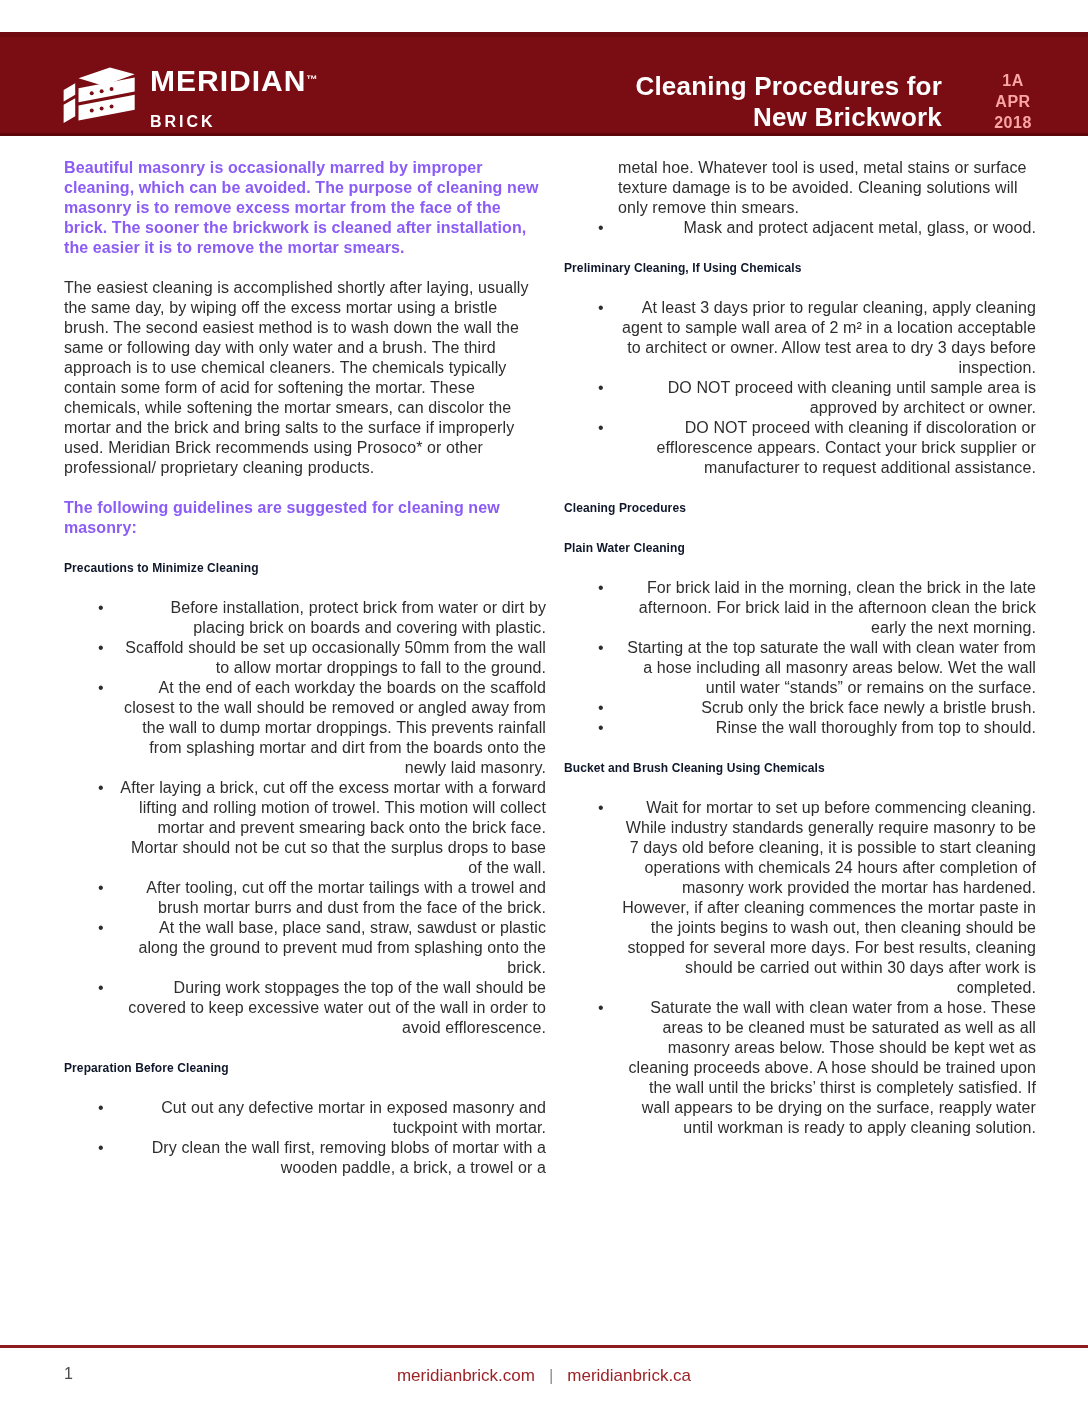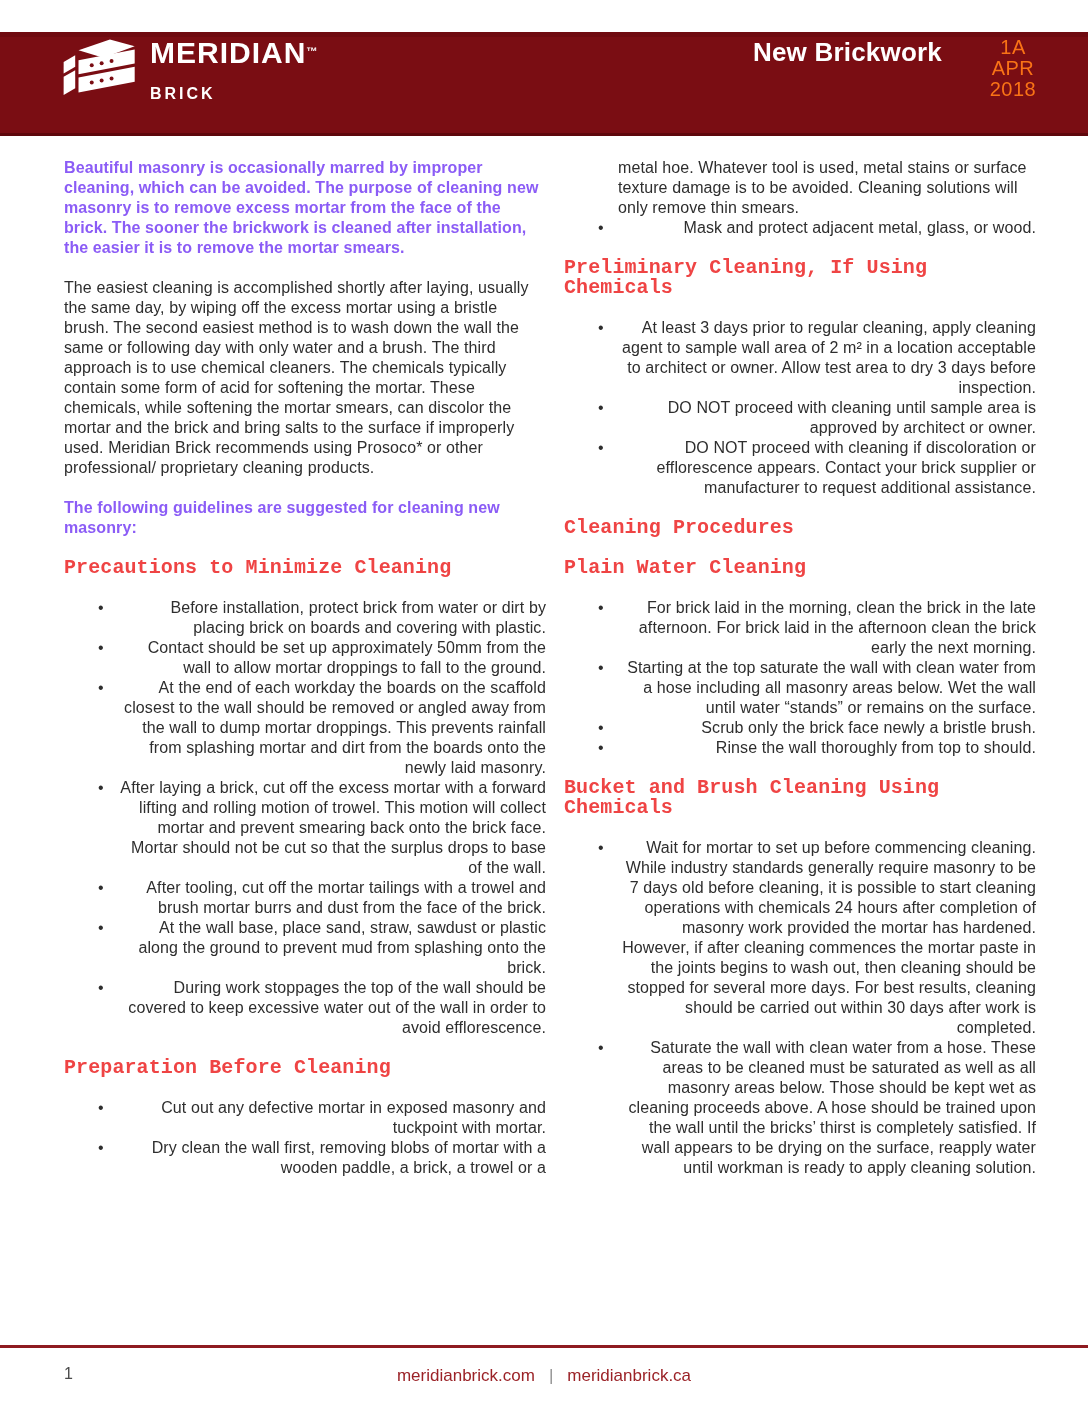--- a/index.html
+++ b/index.html
@@ -12,53 +12,53 @@
     color:#2e2e2e;
     overflow:hidden;
   }
 
   
   .header-band {
     position:absolute; left:0; top:32px; width:1088px; height:104px;
     background:#7a0d13;
     border-top:5px solid #6f0a10;
     border-bottom:3px solid #5e070b;
-    display:flex; align-items:flex-start;
+    display:flex; align-items:flex-end;
   }
   .logo-wrap { display:flex; align-items:center; margin-left:62px; }
   .logo-icon { width:76px; height:68px; flex:none; }
   .logo-text { margin-left:12px; color:#ffffff; }
   .brand-line { font-size:30px; font-weight:700; letter-spacing:1px; line-height:30px; }
   .brand-tm { font-size:11px; vertical-align:top; position:relative; top:-2px; font-weight:700; }
   .brand-sub { font-size:16px; font-weight:700; letter-spacing:3px; line-height:20px; margin-top:16px; }
 
   .doc-title {
     margin-left:auto; text-align:right; color:#ffffff;
     font-size:26px; font-weight:700; line-height:31px; letter-spacing:0.2px;
   }
   .revision {
     width:74px; margin-left:34px; margin-right:38px; flex:none;
-    text-align:center; color:#f97316;
-    font-size:20px; font-weight:400; line-height:21px; letter-spacing:0.5px;
+    text-align:center; color:#fca5a5;
+    font-size:16px; font-weight:700; line-height:21px; letter-spacing:0.5px;
   }
 
   
   .content {
     position:absolute; left:0; top:158px; width:1088px;
     display:flex; padding:0 52px 0 64px; gap:18px;
     font-size:16px; line-height:20px; letter-spacing:0.1px;
   }
   .col-left  { width:482px; flex:none; }
   .col-right { flex:1; }
 
   .content p { margin:0 0 20px 0; }
   .bold-para { font-weight:700; color:#8b5cf6; }
   h3.sec {
-    font-size:20px; line-height:20px; font-weight:700; color:#ef4444;
-    margin:0 0 20px 0; letter-spacing:0.1px;font-family:Liberation Mono, monospace;
+    font-size:12px; line-height:20px; font-weight:700; color:#0f172a;
+    margin:0 0 20px 0; letter-spacing:0.1px;
   }
   ul.bullets { list-style:none; margin:0 0 20px 0;text-align:right; }
   ul.bullets li { position:relative; padding-left:54px; }
   ul.bullets li::before {
     content:"\2022"; position:absolute; left:34px; top:0;
   }
   ul.no-gap { margin-top:0; }
   p.continuation { padding-left:54px; margin-bottom:0; }
 
   
@@ -102,40 +102,41 @@
           <circle cx="48" cy="52.5" r="2.4" fill="#7a0d13"></circle>
           <circle cx="60" cy="50" r="2.4" fill="#7a0d13"></circle>
         </svg>
       </span>
       <span class="logo-text">
         <span class="brand-line"><span>MERIDIAN</span><span class="brand-tm">™</span></span>
         <div class="brand-sub">BRICK</div>
       </span>
     </div>
     <div class="doc-title">
+      <div>Cleaning Procedures for</div>
       <div>New Brickwork</div>
     </div>
     <div class="revision">
       <div>1A</div>
       <div>APR</div>
       <div>2018</div>
     </div>
   </div>
 
   <div class="content">
 
     <div class="col-left">
       <p class="bold-para">Beautiful masonry is occasionally marred by improper cleaning, which can be avoided. The purpose of cleaning new masonry is to remove excess mortar from the face of the brick. The sooner the brickwork is cleaned after installation, the easier it is to remove the mortar smears.</p>
       <p>The easiest cleaning is accomplished shortly after laying, usually the same day, by wiping off the excess mortar using a bristle brush. The second easiest method is to wash down the wall the same or following day with only water and a brush. The third approach is to use chemical cleaners. The chemicals typically contain some form of acid for softening the mortar. These chemicals, while softening the mortar smears, can discolor the mortar and the brick and bring salts to the surface if improperly used. Meridian Brick recommends using Prosoco* or other professional/ proprietary cleaning products.</p>
       <p class="bold-para">The following guidelines are suggested for cleaning new masonry:</p>
 
       <h3 class="sec">Precautions to Minimize Cleaning</h3>
       <ul class="bullets">
         <li>Before installation, protect brick from water or dirt by placing brick on boards and covering with plastic.</li>
-        <li>Contact should be set up approximately 50mm from the wall to allow mortar droppings to fall to the ground.</li>
+        <li>Scaffold should be set up occasionally 50mm from the wall to allow mortar droppings to fall to the ground.</li>
         <li>At the end of each workday the boards on the scaffold closest to the wall should be removed or angled away from the wall to dump mortar droppings. This prevents rainfall from splashing mortar and dirt from the boards onto the newly laid masonry.</li>
         <li>After laying a brick, cut off the excess mortar with a forward lifting and rolling motion of trowel. This motion will collect mortar and prevent smearing back onto the brick face. Mortar should not be cut so that the surplus drops to base of the wall.</li>
         <li>After tooling, cut off the mortar tailings with a trowel and brush mortar burrs and dust from the face of the brick.</li>
         <li>At the wall base, place sand, straw, sawdust or plastic along the ground to prevent mud from splashing onto the brick.</li>
         <li>During work stoppages the top of the wall should be covered to keep excessive water out of the wall in order to avoid efflorescence.</li>
       </ul>
 
       <h3 class="sec">Preparation Before Cleaning</h3>
       <ul class="bullets">
         <li>Cut out any defective mortar in exposed masonry and tuckpoint with mortar.</li>

